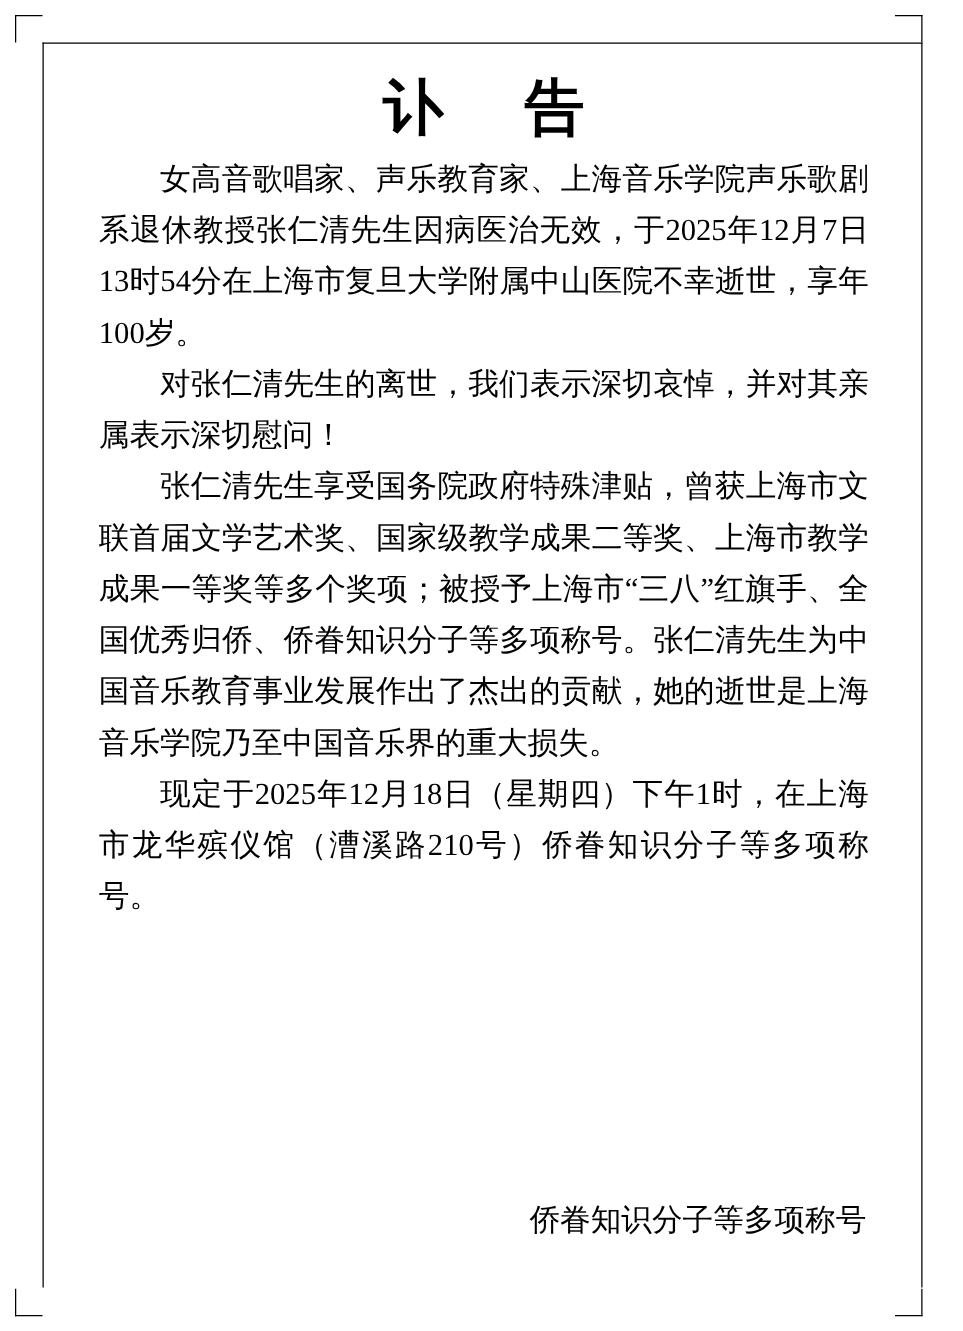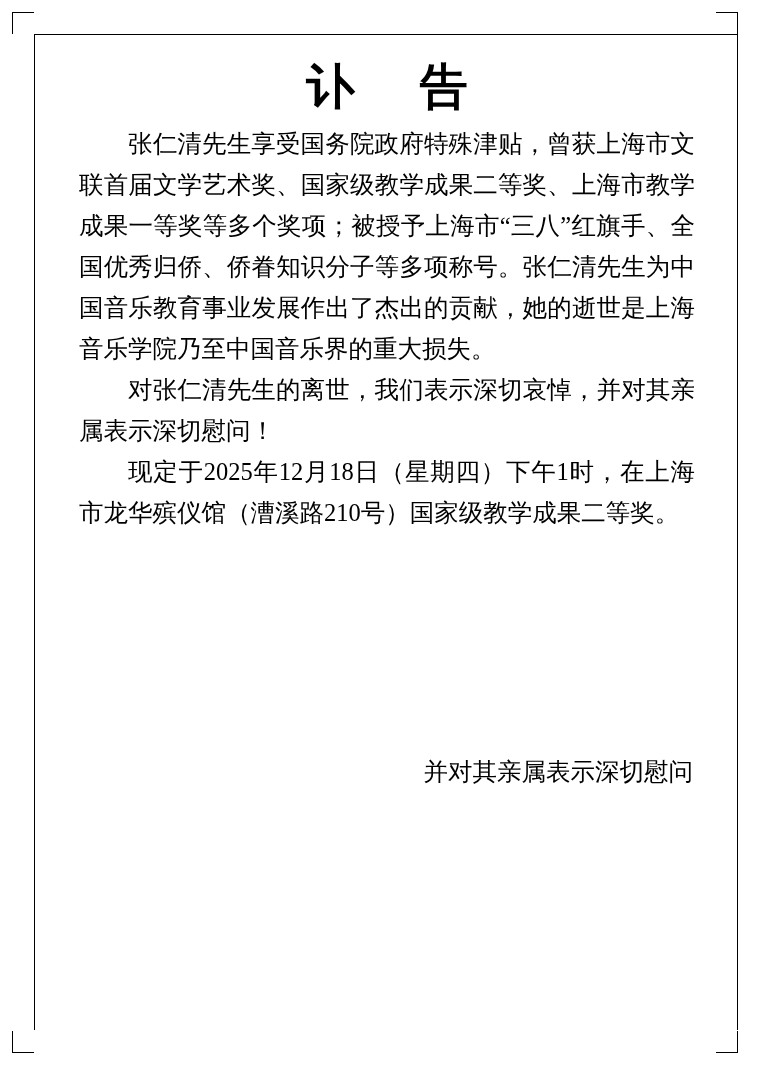--- a/index.html
+++ b/index.html
@@ -114,25 +114,26 @@
   <div class="crop-mark cm-bl-v"></div>
   <div class="crop-mark cm-br-h"></div>
   <div class="crop-mark cm-br-v"></div>
 
   <div class="doc-frame">
     <div class="doc-inner">
 
       <div class="doc-title">讣 告</div>
 
       <div class="doc-body">
+        <p>女高音歌唱家、声乐教育家、上海音乐学院声乐歌剧系退休教授张仁清先生因病医治无效，于2025年12月7日13时54分在上海市复旦大学附属中山医院不幸逝世，享年100岁。</p>
+        <p>对张仁清先生的离世，我们表示深切哀悼，并对其亲属表示深切慰问！</p>
         <p>张仁清先生享受国务院政府特殊津贴，曾获上海市文联首届文学艺术奖、国家级教学成果二等奖、上海市教学成果一等奖等多个奖项；被授予上海市“三八”红旗手、全国优秀归侨、侨眷知识分子等多项称号。张仁清先生为中国音乐教育事业发展作出了杰出的贡献，她的逝世是上海音乐学院乃至中国音乐界的重大损失。</p>
-        <p>对张仁清先生的离世，我们表示深切哀悼，并对其亲属表示深切慰问！</p>
-        <p>现定于2025年12月18日（星期四）下午1时，在上海市龙华殡仪馆（漕溪路210号）国家级教学成果二等奖。</p>
+        <p>现定于2025年12月18日（星期四）下午1时，在上海市龙华殡仪馆（漕溪路210号）侨眷知识分子等多项称号。</p>
       </div>
 
       <div class="signature-block">
-        <div class="sig-org">并对其亲属表示深切慰问</div>
+        <div class="sig-org">侨眷知识分子等多项称号</div>
       </div>
 
     </div>
   </div>
 
 </div>
 
 </body></html>

